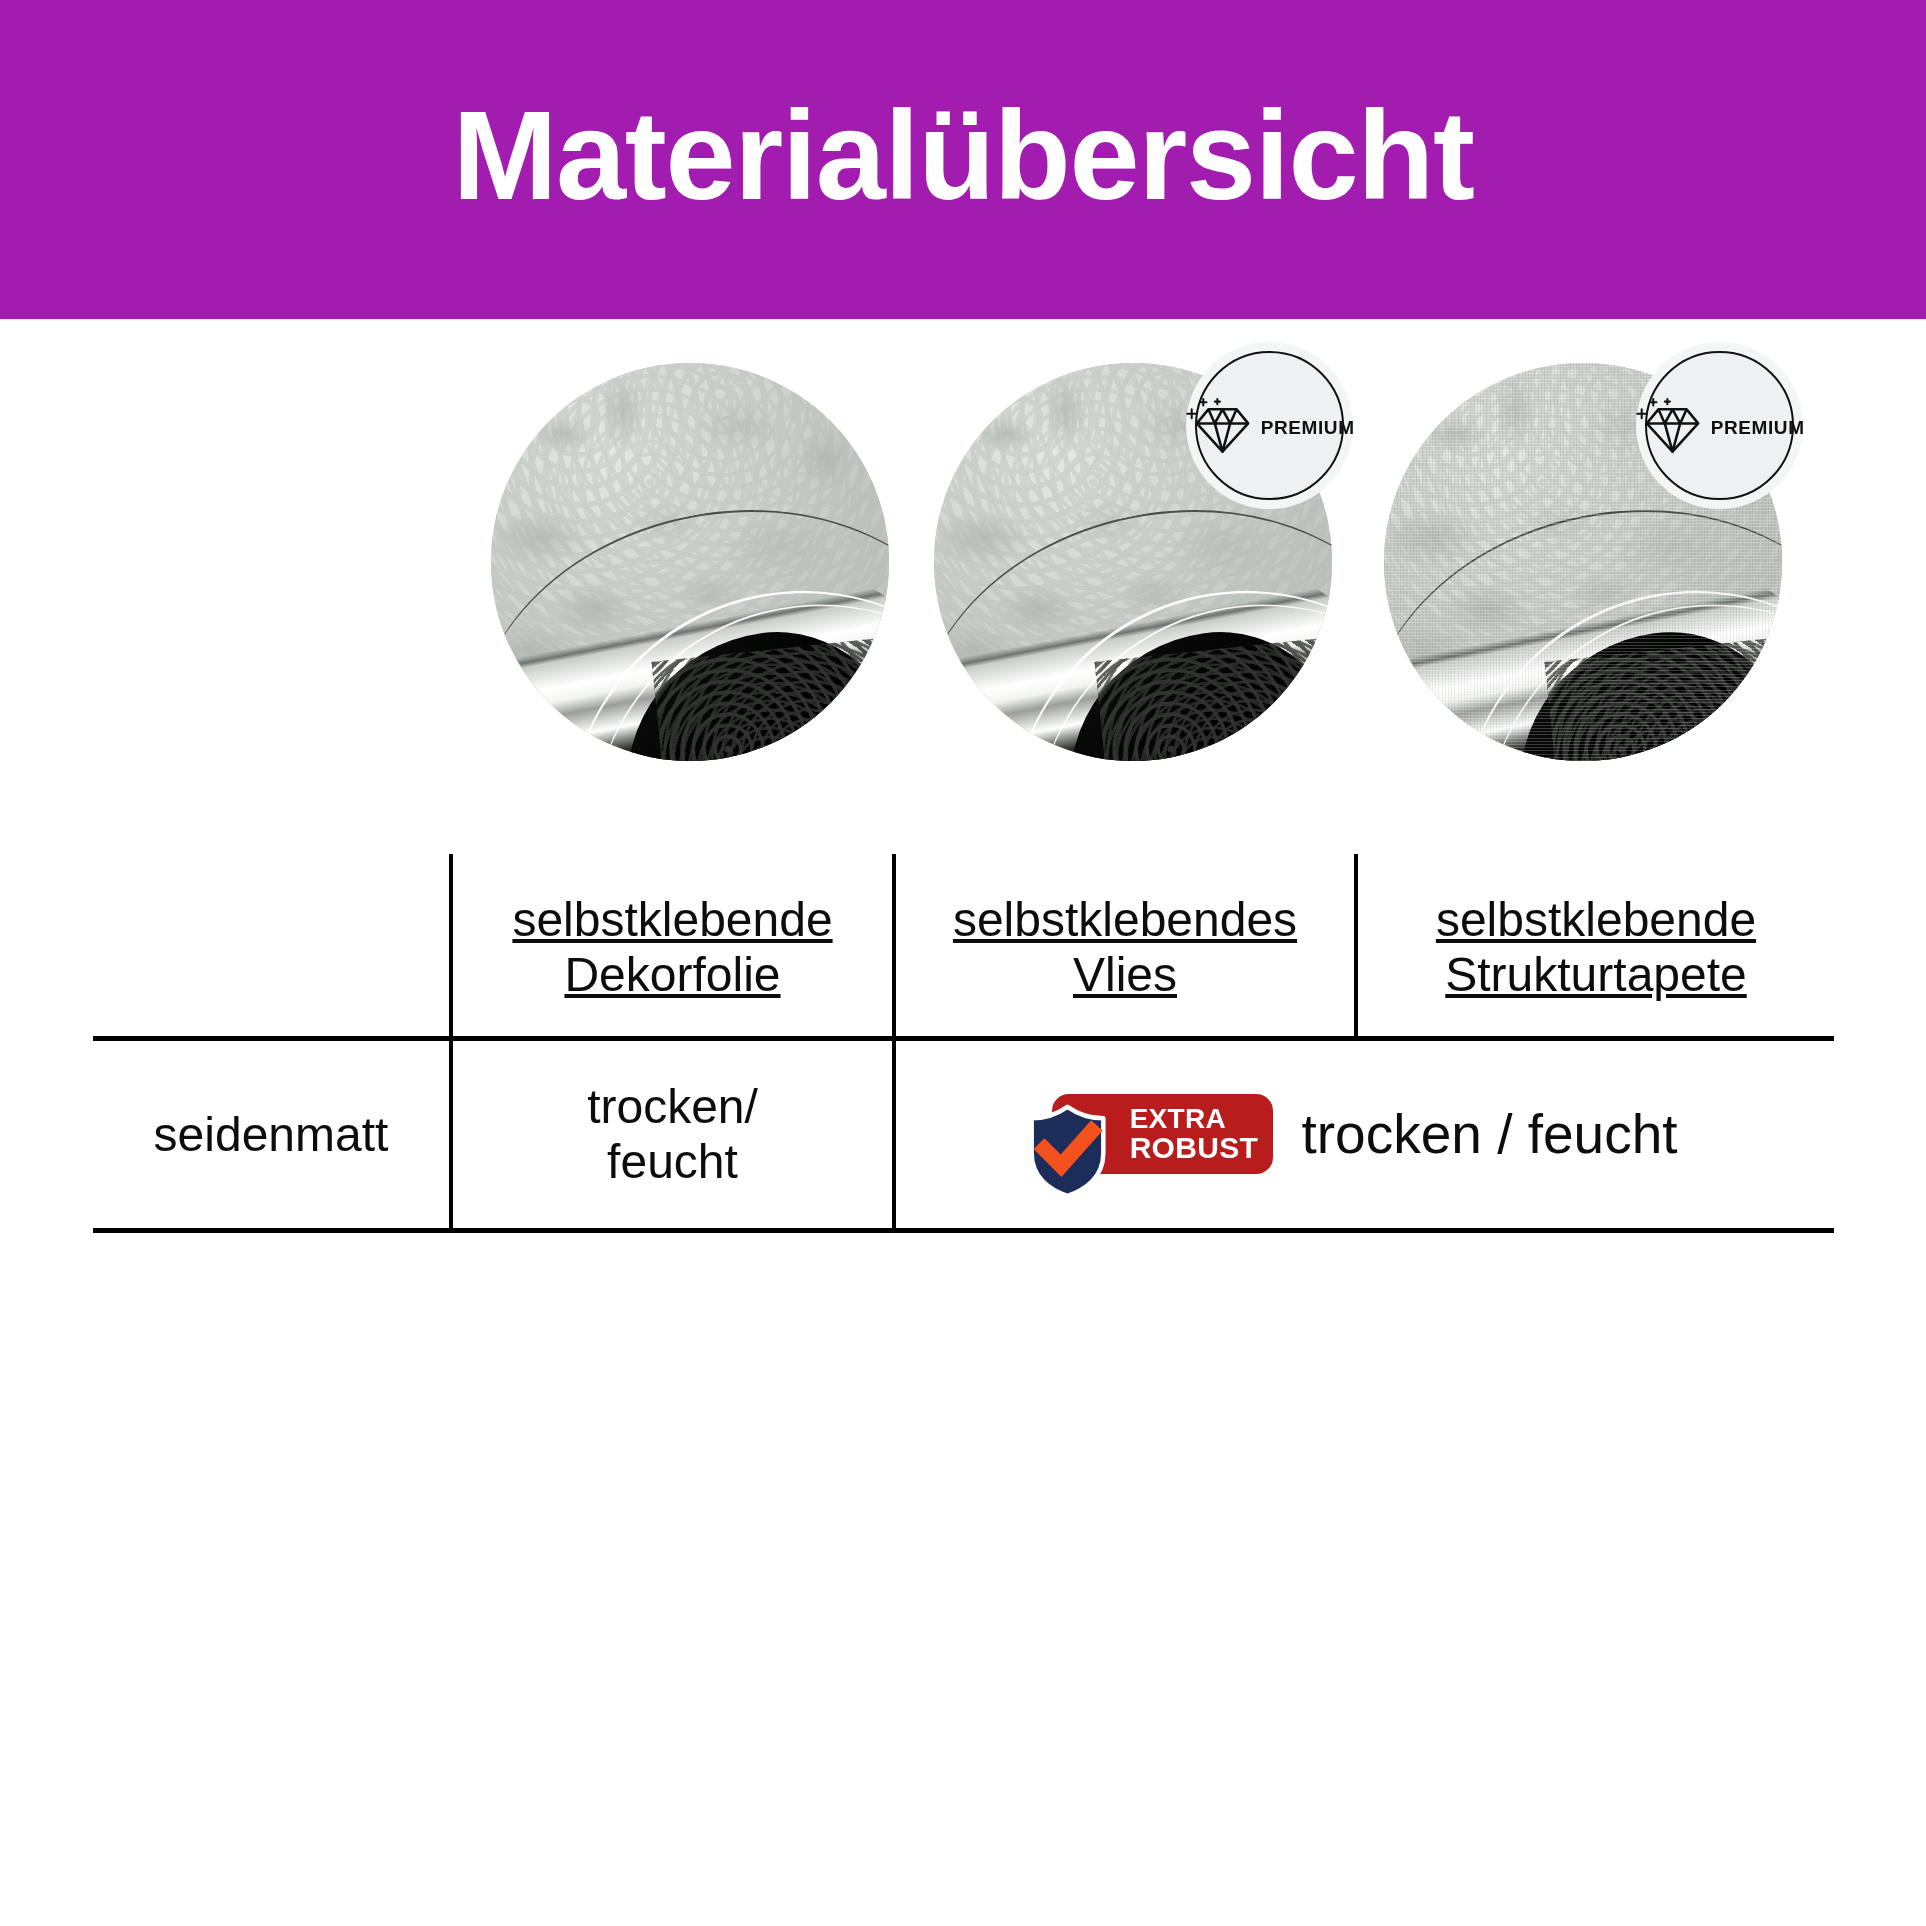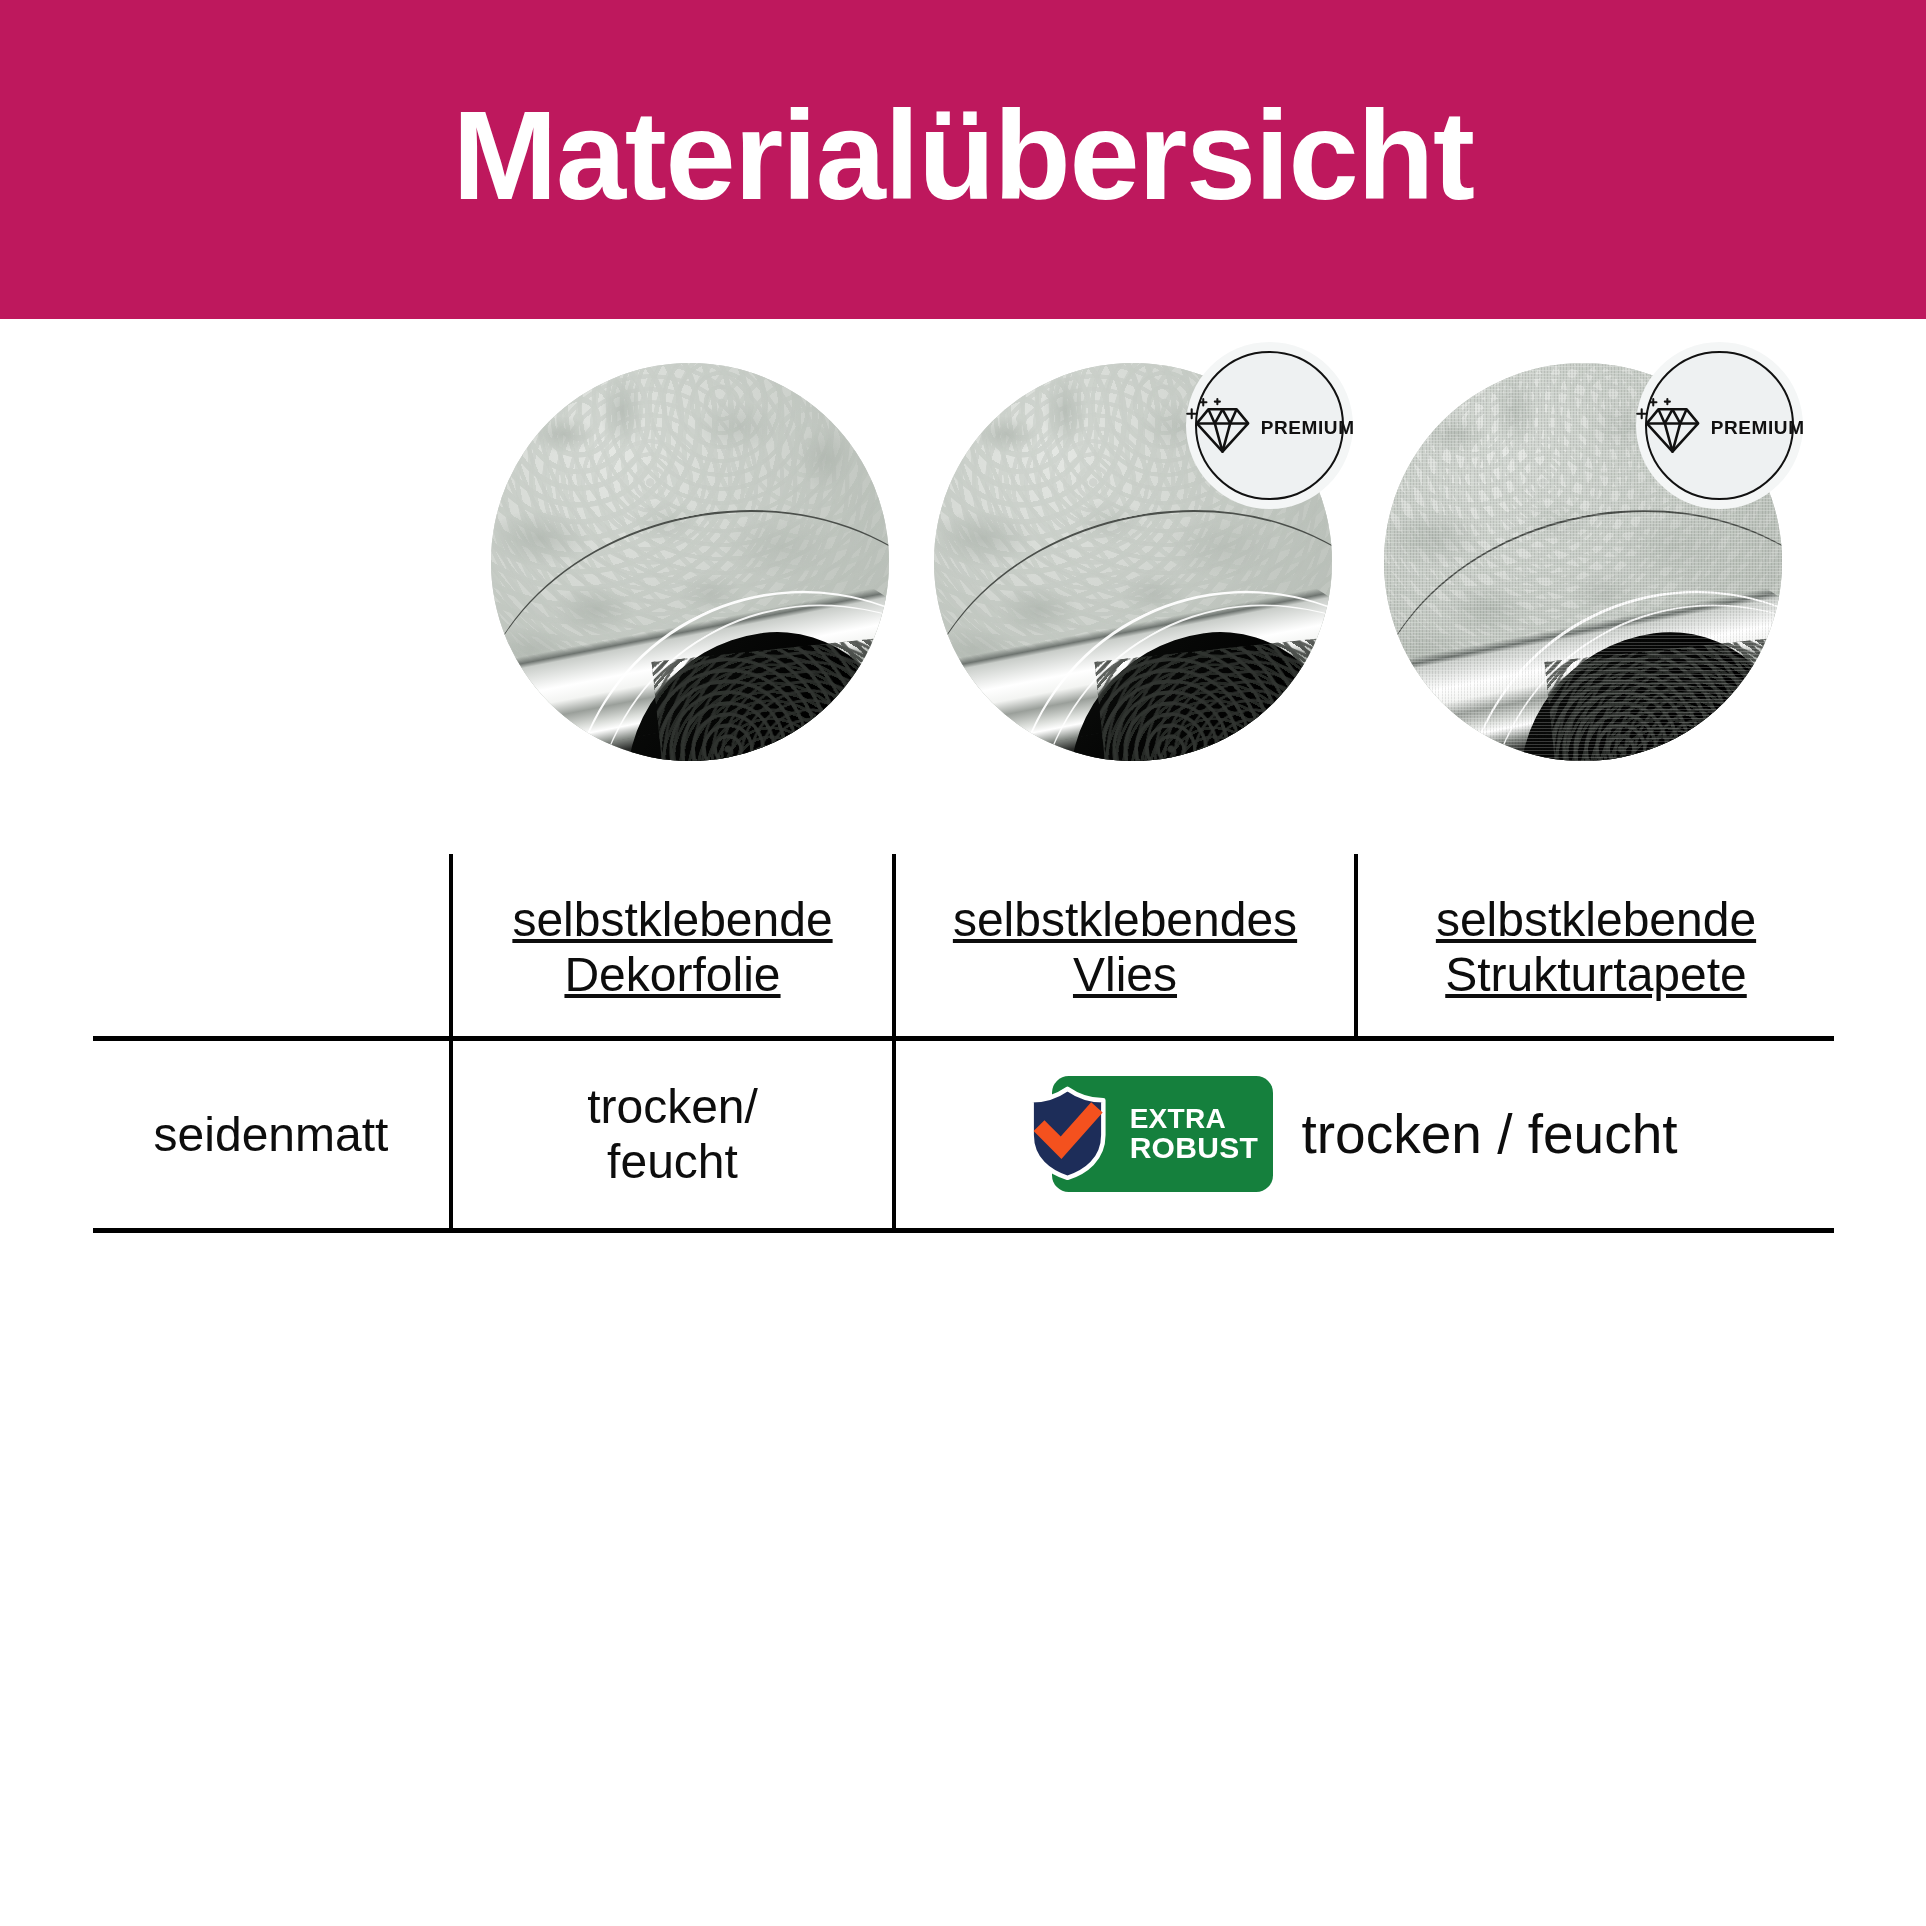--- a/index.html
+++ b/index.html
@@ -7,21 +7,21 @@
     width:1926px;height:1926px;
     font-family:"Liberation Sans", sans-serif;
     color:#000;
     overflow:hidden;
     position:relative;
   }
 
   
   .header{
     position:absolute;left:0;top:0;width:1926px;height:319px;
-    background:#be185d;
+    background:#a21caf;
     display:flex;align-items:center;justify-content:center;
   }
   .header-title{
     color:#ffffff;
     font-size:126px;
     font-weight:bold;
     letter-spacing:-1.3px;
     line-height:1;
     transform:translateY(-3.9px);
     white-space:nowrap;
@@ -205,22 +205,22 @@
 
   .cell-label{font-size:48px;}
   .cell-wrap{white-space:pre-line;}
 
   
   .robust-cell{
     display:flex;align-items:center;justify-content:center;gap:28px;
   }
   .robust-badge{
     position:relative;
-    width:221px;height:116px;
-    background:#15803d;
+    width:221px;height:80px;
+    background:#b91c1c;
     border-radius:16.7px;
     display:flex;align-items:center;justify-content:flex-end;
     padding-right:15.4px;
     box-sizing:border-box;
     flex:0 0 auto;
   }
   .robust-badge .shield{
     position:absolute;left:-27px;top:9px;
   }
   .robust-text{

